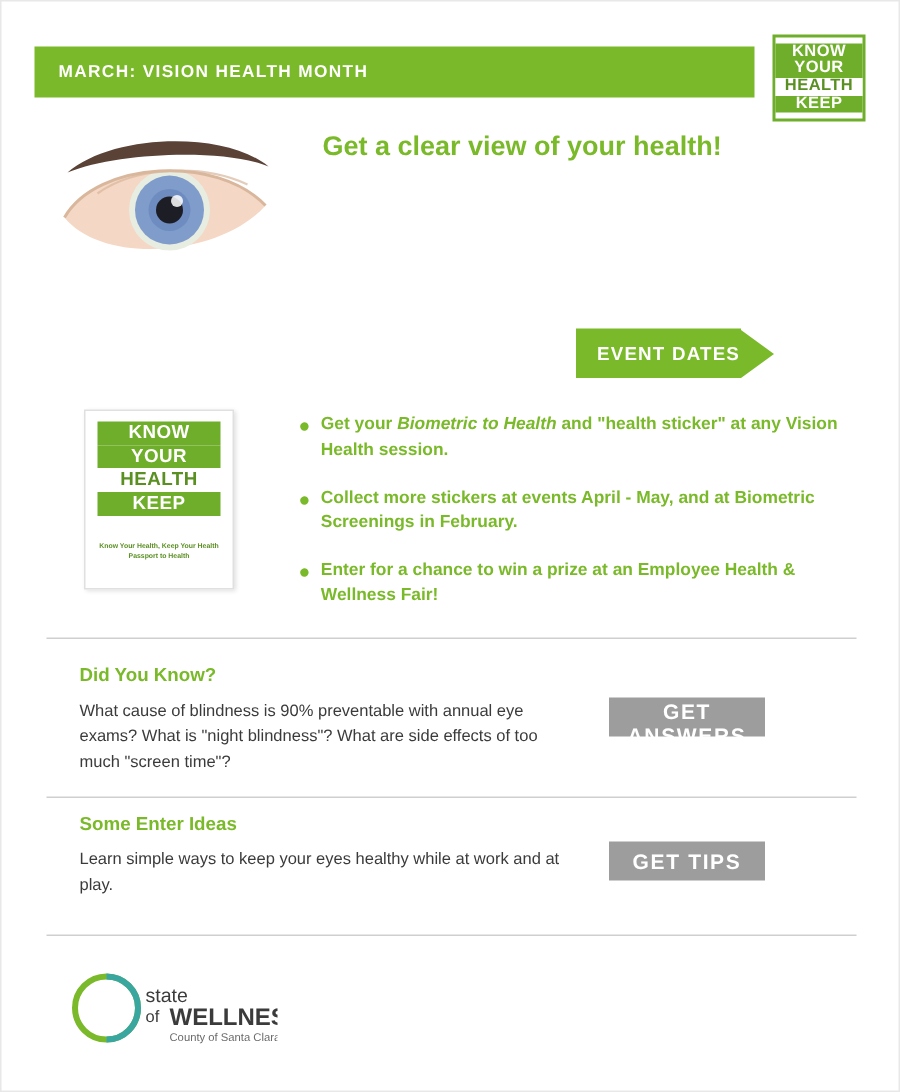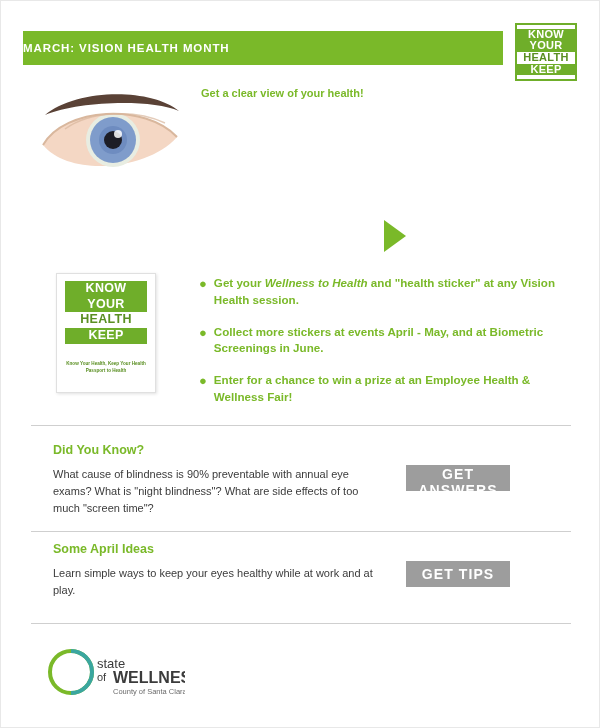--- a/index.html
+++ b/index.html
@@ -31,20 +31,21 @@
     height: 34px;
     background: #7ab929;
     display: flex;
     align-items: center;
   }
   .header-title {
     color: #ffffff;
     font-size: 11.5px;
     font-weight: bold;
     letter-spacing: 0.9px;
+    padding-left: 16px;
     text-transform: uppercase;
   }
 
   
   .logo-badge {
     position: absolute;
     right: 22px;
     top: 22px;
     width: 62px;
     height: 58px;
@@ -81,22 +82,22 @@
   }
 
   
   .hero {
     position: absolute;
     left: 200px;
     top: 86px;
     width: 368px;
   }
   .hero h1 {
-    margin: 0 0 14px 0;
-    font-size: 11px;
+    margin: 0 0 14px 14px;
+    font-size: 18px;
     color: #7ab929;
     font-weight: bold;
   }
   .hero p {
     margin: 0 0 14px 0;
     font-size: 11.5px;
     color: #3b3b3b;
     line-height: 1.55;
   }
   .hero .tagline {
@@ -300,59 +301,62 @@
     <path d="M8,60 C30,22 110,18 142,52" fill="none" stroke="#d9b79d" stroke-width="2"></path>
     <path d="M10,30 C40,4 115,2 144,26 C116,14 44,16 10,30 Z" fill="#5a4236"></path>
     <path d="M30,44 C55,26 100,24 130,38" fill="none" stroke="#d9b79d" stroke-width="1.5" opacity="0.7"></path>
   </svg>
 
   <div class="hero">
     <h1>Get a clear view of your health!</h1>
   </div>
 
   <div class="event-banner">
+    <div class="rect">
+      <span>EVENT DATES</span>
+    </div>
     <div class="arrow"></div>
   </div>
 
   <div class="booklet">
     <div class="bk-line">KNOW</div>
     <div class="bk-line">YOUR</div>
     <div class="bk-line alt">HEALTH</div>
     <div class="bk-line">KEEP</div>
     <div class="bk-sub">Know Your Health, Keep Your Health
 Passport to Health</div>
   </div>
 
   <div class="bullets">
     <div class="bullet">
       <span class="dot">●</span>
-      <span class="btext"><span>Get your </span><i>Wellness to Health</i><span> and "health sticker" at any Vision Health session.</span></span>
+      <span class="btext"><span>Get your </span><i>Biometric to Health</i><span> and "health sticker" at any Vision Health session.</span></span>
     </div>
     <div class="bullet">
       <span class="dot">●</span>
-      <span class="btext">Collect more stickers at events April - May, and at Biometric Screenings in June.</span>
+      <span class="btext">Collect more stickers at events April - May, and at Biometric Screenings in February.</span>
     </div>
     <div class="bullet">
       <span class="dot">●</span>
       <span class="btext">Enter for a chance to win a prize at an Employee Health &amp; Wellness Fair!</span>
     </div>
   </div>
 
   <div class="rule r1"></div>
   <div class="rule r2"></div>
   <div class="rule r3"></div>
 
   <div class="section s1">
     <h2>Did You Know?</h2>
     <p>What cause of blindness is 90% preventable with annual eye exams? What is "night blindness"? What are side effects of too much "screen time"?</p>
   </div>
   <button class="cta-btn cta1">GET ANSWERS</button>
 
   <div class="section s2">
-    <h2>Some April Ideas</h2>
+    <h2>Some Enter Ideas</h2>
     <p>Learn simple ways to keep your eyes healthy while at work and at play.</p>
   </div>
   <button class="cta-btn cta2">GET TIPS</button>
 
   <svg class="footer-logo" viewBox="0 0 140 58" xmlns="http://www.w3.org/2000/svg">
     <circle cx="26" cy="26" r="21" fill="none" stroke="#7ab929" stroke-width="4"></circle>
     <path d="M26,5 A21,21 0 0,1 26,47" fill="none" stroke="#3aa6a0" stroke-width="4"></path>
     <text x="52" y="22" font-family="Liberation Sans, sans-serif" font-size="13" fill="#3b3b3b">state</text>
     <text x="52" y="35" font-family="Liberation Sans, sans-serif" font-size="11" fill="#3b3b3b">of</text>
     <text x="68" y="37" font-family="Liberation Sans, sans-serif" font-size="16" font-weight="bold" fill="#3b3b3b">WELLNESS</text>

